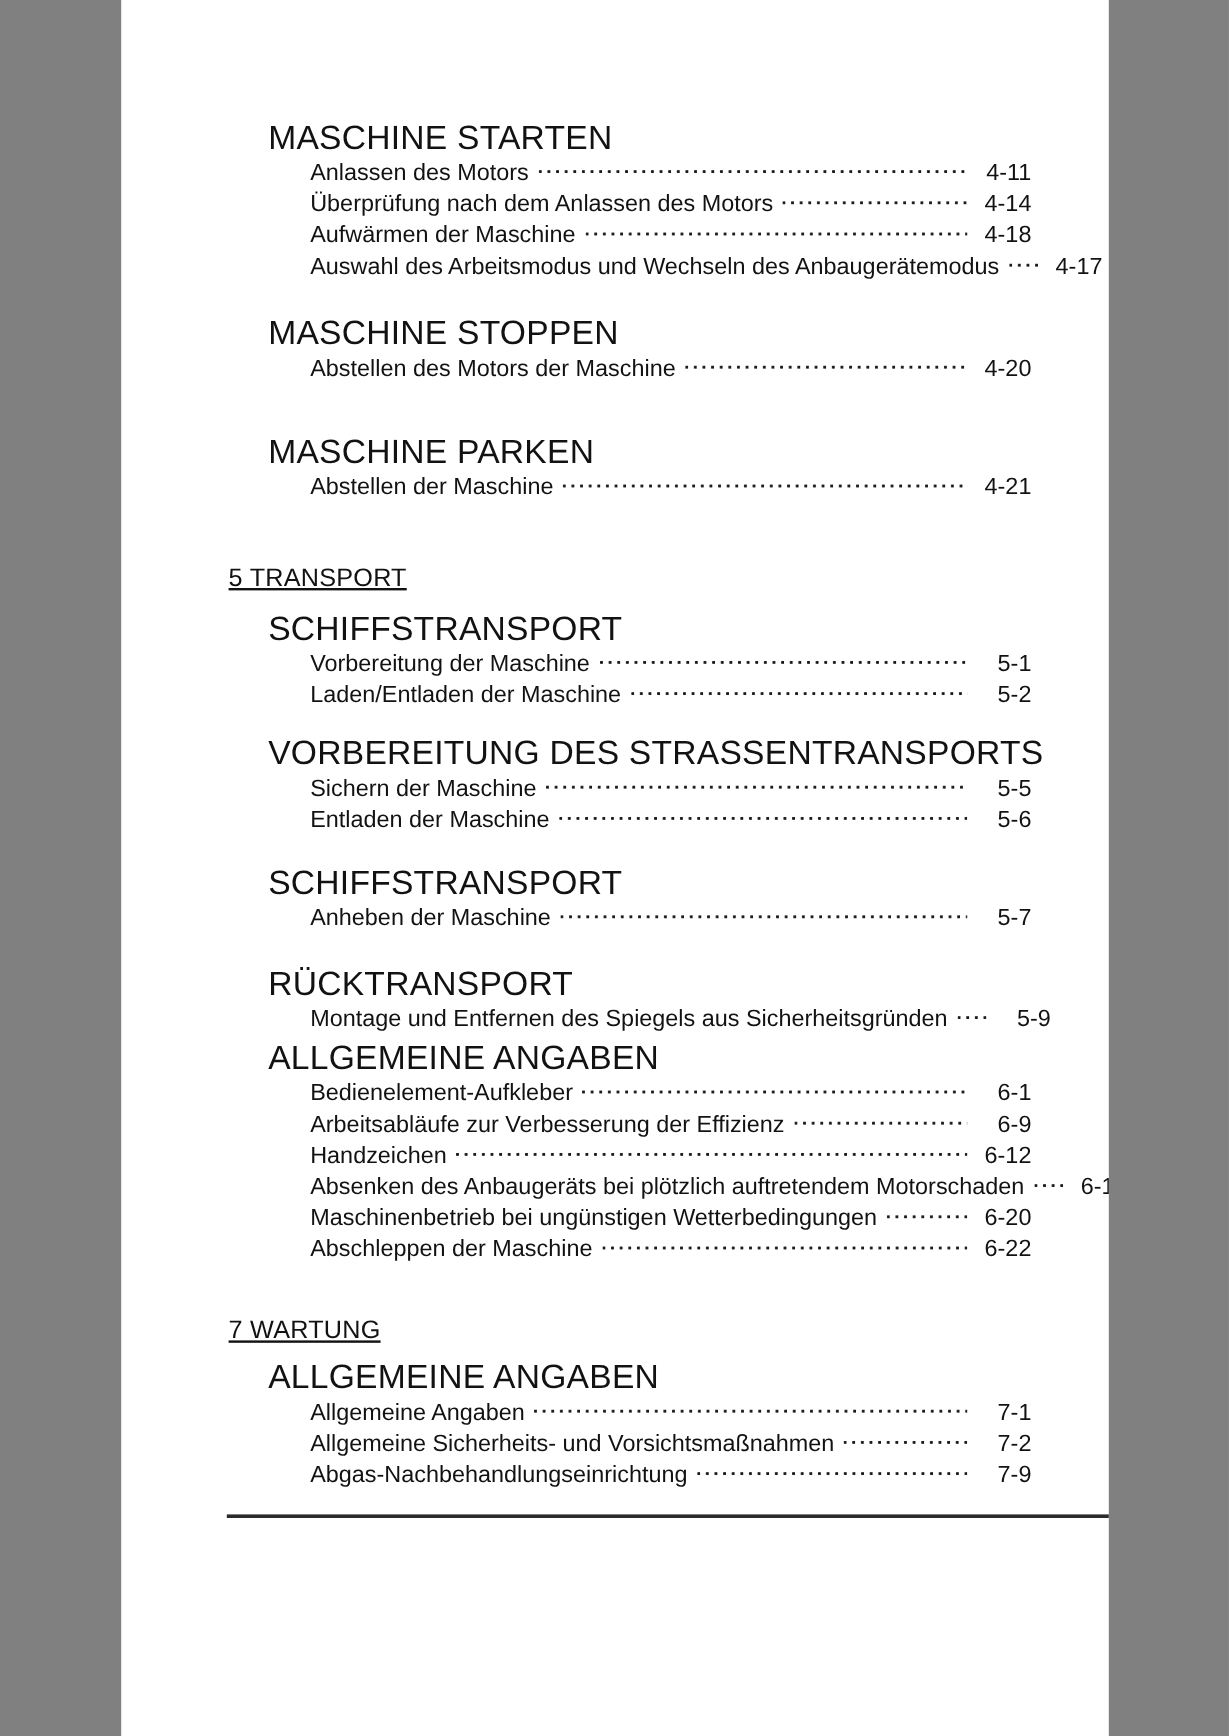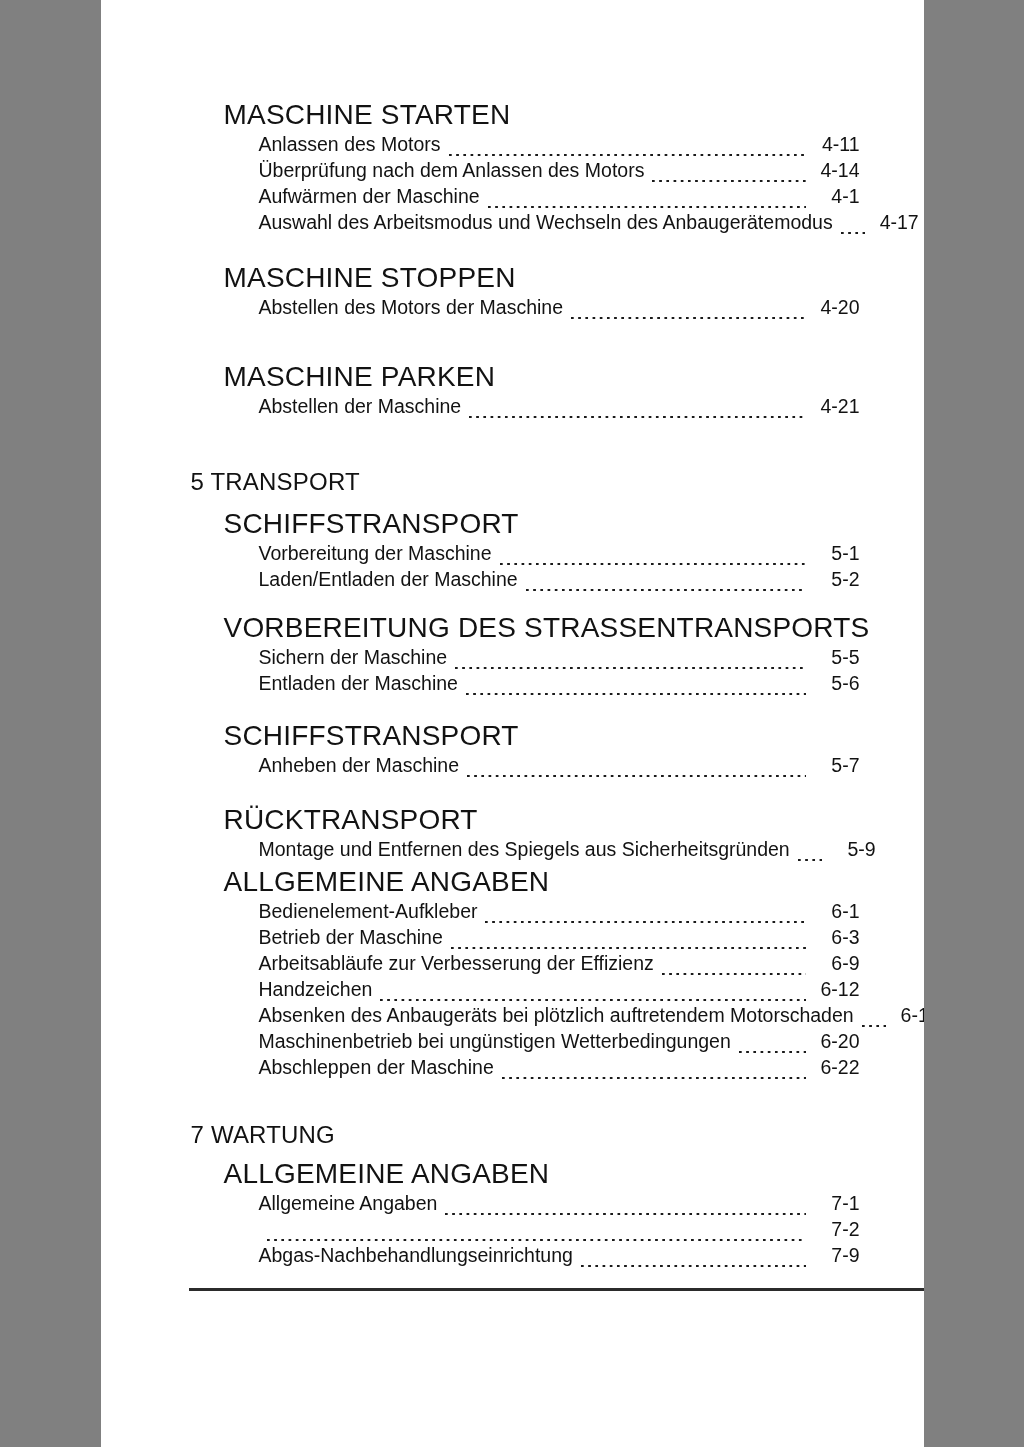--- a/index.html
+++ b/index.html
@@ -16,25 +16,25 @@
   }
   .block{margin:0;}
   .heading{
     margin:0;
     font-weight:400;
     color:#121212;
     white-space:nowrap;
     letter-spacing:0.2px;
   }
   .block.section .heading{font-size:28px;line-height:33px;margin-left:33px;}
-  .block.chapter .heading{font-size:24px;line-height:36px;margin-left:0;}
+  .block.chapter .heading{font-size:21px;line-height:36px;margin-left:0;text-decoration:underline;}
   .entries{margin-left:68px;}
   .entry{
     display:flex;
-    align-items:flex-end;
+    align-items:flex-start;
     font-size:19.5px;
     line-height:26px;
     white-space:nowrap;
   }
   .entry .t{flex:0 0 auto;}
   .leader{
     flex:1 1 auto;
     min-width:24px;
     height:14px;
     margin:0 10px 0 8px;
@@ -77,21 +77,21 @@
             <span class="pn">4-11</span>
           </div>
           <div class="entry">
             <span class="t">Überprüfung nach dem Anlassen des Motors</span>
             <span class="leader"></span>
             <span class="pn">4-14</span>
           </div>
           <div class="entry">
             <span class="t">Aufwärmen der Maschine</span>
             <span class="leader"></span>
-            <span class="pn">4-1</span>
+            <span class="pn">4-18</span>
           </div>
           <div class="entry">
             <span class="t">Auswahl des Arbeitsmodus und Wechseln des Anbaugerätemodus</span>
             <span class="leader"></span>
             <span class="pn">4-17</span>
           </div>
         </div>
       </div>
       <div class="block section blk-1">
         <div class="heading">MASCHINE STOPPEN</div>
@@ -168,25 +168,20 @@
       </div>
       <div class="block section blk-9">
         <div class="heading">ALLGEMEINE ANGABEN</div>
         <div class="entries">
           <div class="entry">
             <span class="t">Bedienelement-Aufkleber</span>
             <span class="leader"></span>
             <span class="pn">6-1</span>
           </div>
           <div class="entry">
-            <span class="t">Betrieb der Maschine</span>
-            <span class="leader"></span>
-            <span class="pn">6-3</span>
-          </div>
-          <div class="entry">
             <span class="t">Arbeitsabläufe zur Verbesserung der Effizienz</span>
             <span class="leader"></span>
             <span class="pn">6-9</span>
           </div>
           <div class="entry">
             <span class="t">Handzeichen</span>
             <span class="leader"></span>
             <span class="pn">6-12</span>
           </div>
           <div class="entry">
@@ -211,20 +206,21 @@
       </div>
       <div class="block section blk-11">
         <div class="heading">ALLGEMEINE ANGABEN</div>
         <div class="entries">
           <div class="entry">
             <span class="t">Allgemeine Angaben</span>
             <span class="leader"></span>
             <span class="pn">7-1</span>
           </div>
           <div class="entry">
+            <span class="t">Allgemeine Sicherheits- und Vorsichtsmaßnahmen</span>
             <span class="leader"></span>
             <span class="pn">7-2</span>
           </div>
           <div class="entry">
             <span class="t">Abgas-Nachbehandlungseinrichtung</span>
             <span class="leader"></span>
             <span class="pn">7-9</span>
           </div>
         </div>
       </div>

